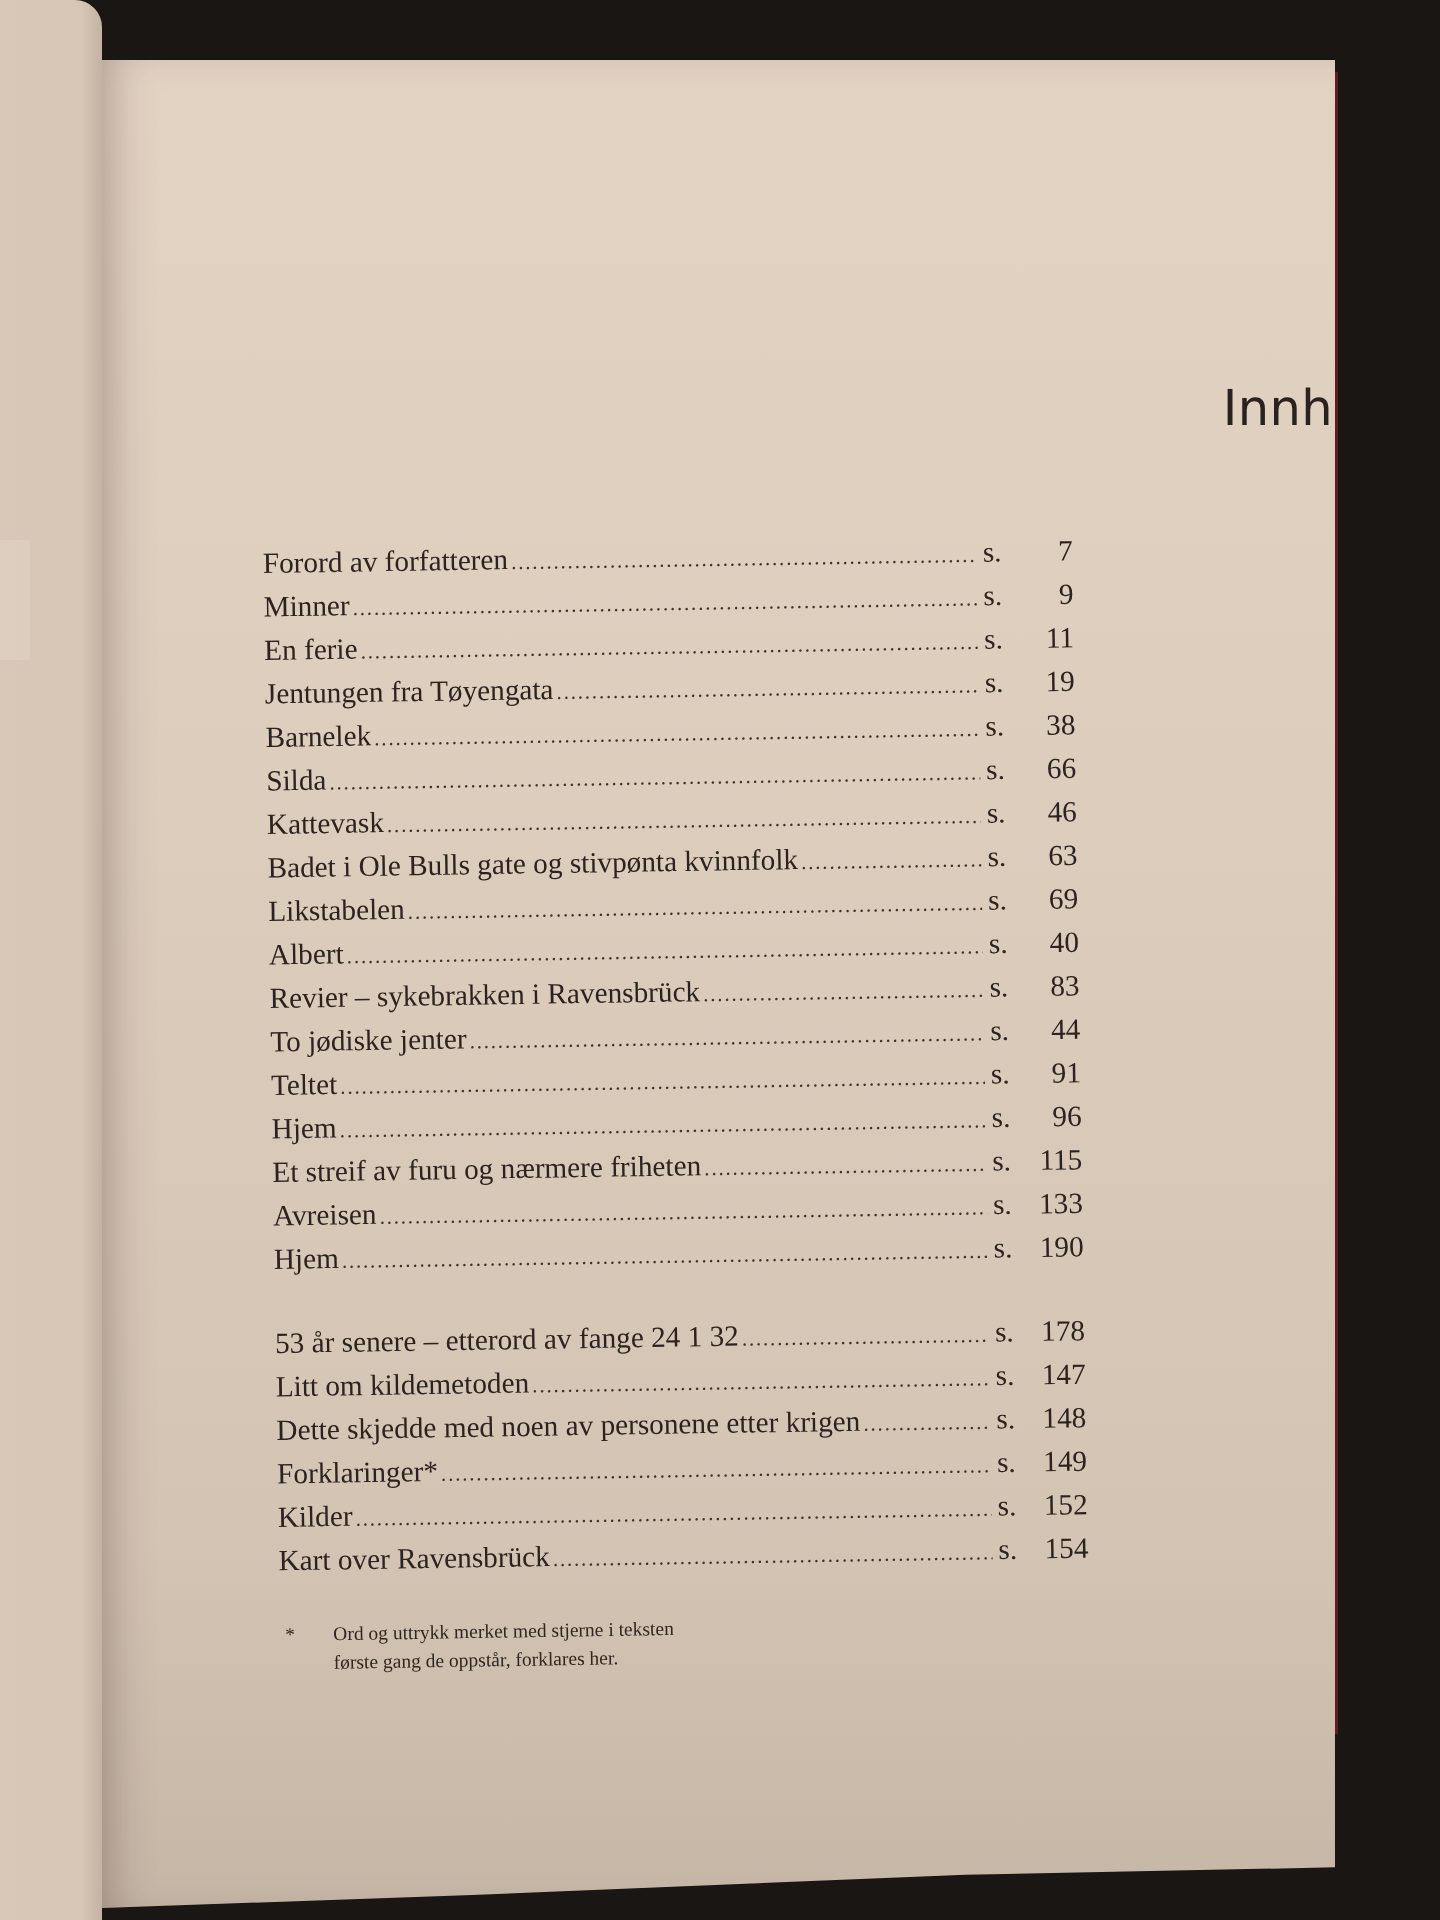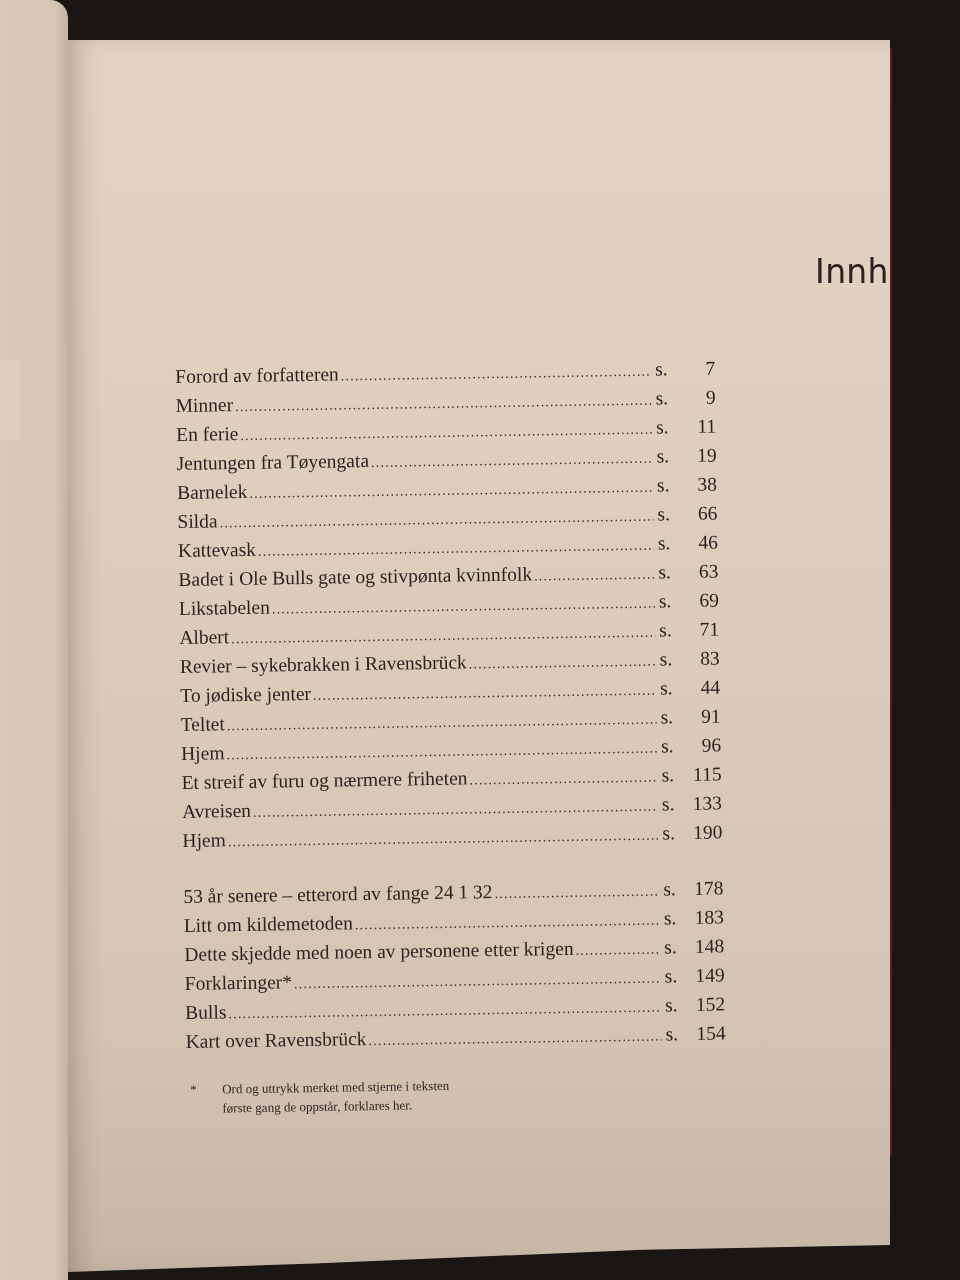--- a/index.html
+++ b/index.html
@@ -122,21 +122,21 @@
   <div class="toc-row">
       <span class="toc-title">Likstabelen</span>
       <span class="toc-leader"></span>
       <span class="toc-s">s.</span>
       <span class="toc-page">69</span>
     </div>
   <div class="toc-row">
       <span class="toc-title">Albert</span>
       <span class="toc-leader"></span>
       <span class="toc-s">s.</span>
-      <span class="toc-page">71</span>
+      <span class="toc-page">40</span>
     </div>
   <div class="toc-row">
       <span class="toc-title">Revier – sykebrakken i Ravensbrück</span>
       <span class="toc-leader"></span>
       <span class="toc-s">s.</span>
       <span class="toc-page">83</span>
     </div>
   <div class="toc-row">
       <span class="toc-title">To jødiske jenter</span>
       <span class="toc-leader"></span>
@@ -179,36 +179,36 @@
   <div class="toc-row">
       <span class="toc-title">53 år senere – etterord av fange 24 1 32</span>
       <span class="toc-leader"></span>
       <span class="toc-s">s.</span>
       <span class="toc-page">178</span>
     </div>
   <div class="toc-row">
       <span class="toc-title">Litt om kildemetoden</span>
       <span class="toc-leader"></span>
       <span class="toc-s">s.</span>
-      <span class="toc-page">183</span>
+      <span class="toc-page">147</span>
     </div>
   <div class="toc-row">
       <span class="toc-title">Dette skjedde med noen av personene etter krigen</span>
       <span class="toc-leader"></span>
       <span class="toc-s">s.</span>
       <span class="toc-page">148</span>
     </div>
   <div class="toc-row">
       <span class="toc-title">Forklaringer*</span>
       <span class="toc-leader"></span>
       <span class="toc-s">s.</span>
       <span class="toc-page">149</span>
     </div>
   <div class="toc-row">
-      <span class="toc-title">Bulls</span>
+      <span class="toc-title">Kilder</span>
       <span class="toc-leader"></span>
       <span class="toc-s">s.</span>
       <span class="toc-page">152</span>
     </div>
   <div class="toc-row">
       <span class="toc-title">Kart over Ravensbrück</span>
       <span class="toc-leader"></span>
       <span class="toc-s">s.</span>
       <span class="toc-page">154</span>
     </div>

